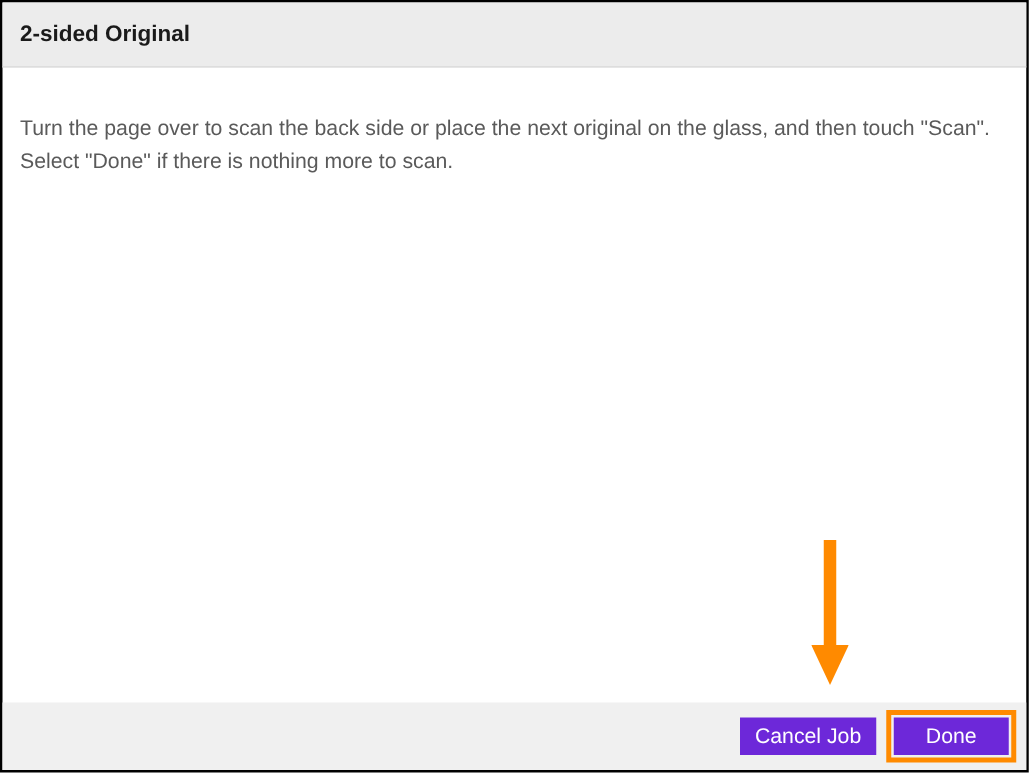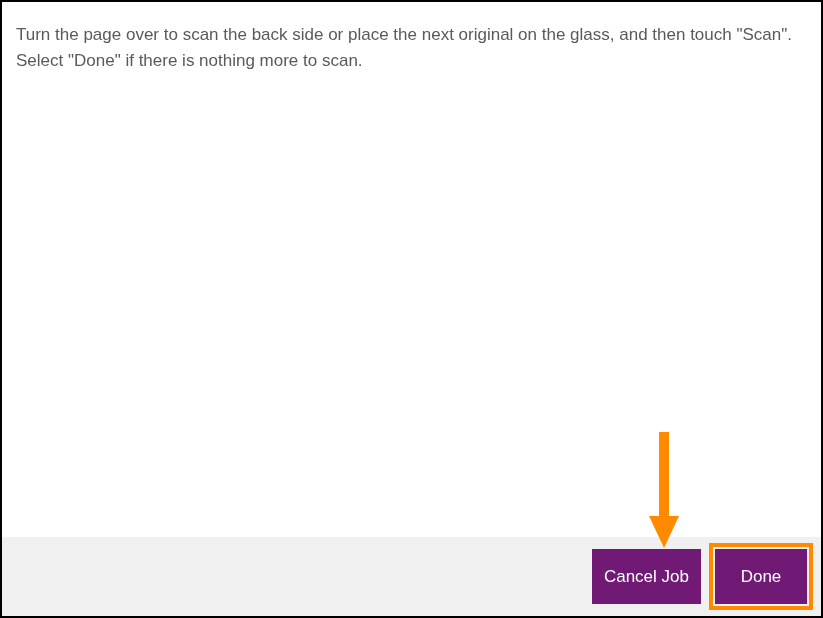--- a/index.html
+++ b/index.html
@@ -32,37 +32,38 @@
       font-size: 18px;
       font-weight: 700;
       color: #1a1a1a;
     }
     .content {
       flex: 1;
       padding: 20px 14px;
       color: #5a5a5a;
       font-size: 17px;
       line-height: 1.5;
+      margin-top: 16px;
     }
     .footer {
       background: #f0f0f0;
       padding: 6px 8px 6px 8px;
       display: flex;
       justify-content: flex-end;
       align-items: center;
       gap: 8px;
       min-height: 54px;
     }
     .btn {
-      background: #701a75;
+      background: #6d28d9;
       color: #ffffff;
       border: none;
       font-size: 17px;
       text-align: center;
-      height: 55px;
+      height: 30px;
       display: flex;
       align-items: center;
       justify-content: center;
       min-width: 96px;
       padding: 0 12px;
       cursor: pointer;
       font-family: inherit;
     }
     .highlight-box {
       border: 4px solid #ff8a00;
@@ -79,20 +80,23 @@
       top: 426px;
       width: 30px;
       height: 120px;
       pointer-events: none;
     }
   </style>
 </head>
 <body>
 
 <div class="dialog-frame">
+  <div class="header">
+    <div class="header-title">2-sided Original</div>
+  </div>
 
   <div class="content">
     <div>Turn the page over to scan the back side or place the next original on the glass, and then touch "Scan". Select "Done" if there is nothing more to scan.</div>
   </div>
 
   <svg class="arrow" viewBox="0 0 30 120">
     <line x1="15" y1="4" x2="15" y2="92" stroke="#ff8a00" stroke-width="10" stroke-linecap="butt"></line>
     <polygon points="15,120 0,88 30,88" fill="#ff8a00"></polygon>
   </svg>
 

